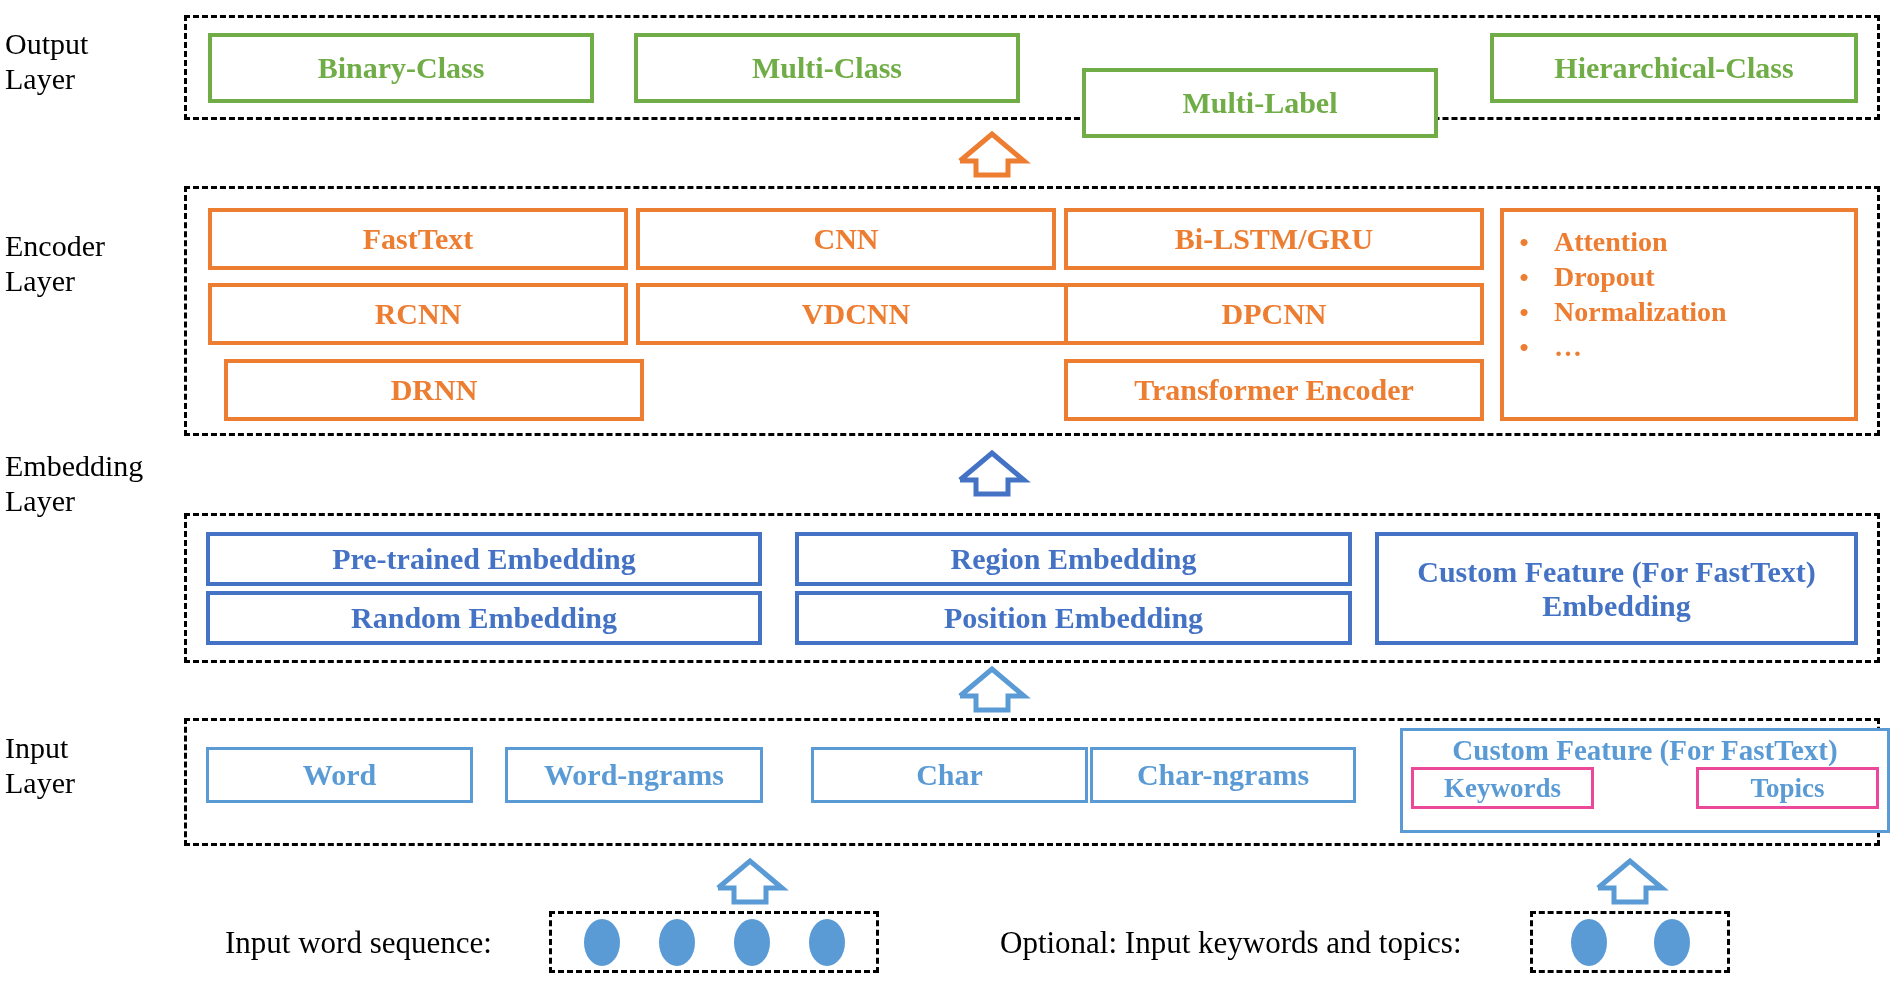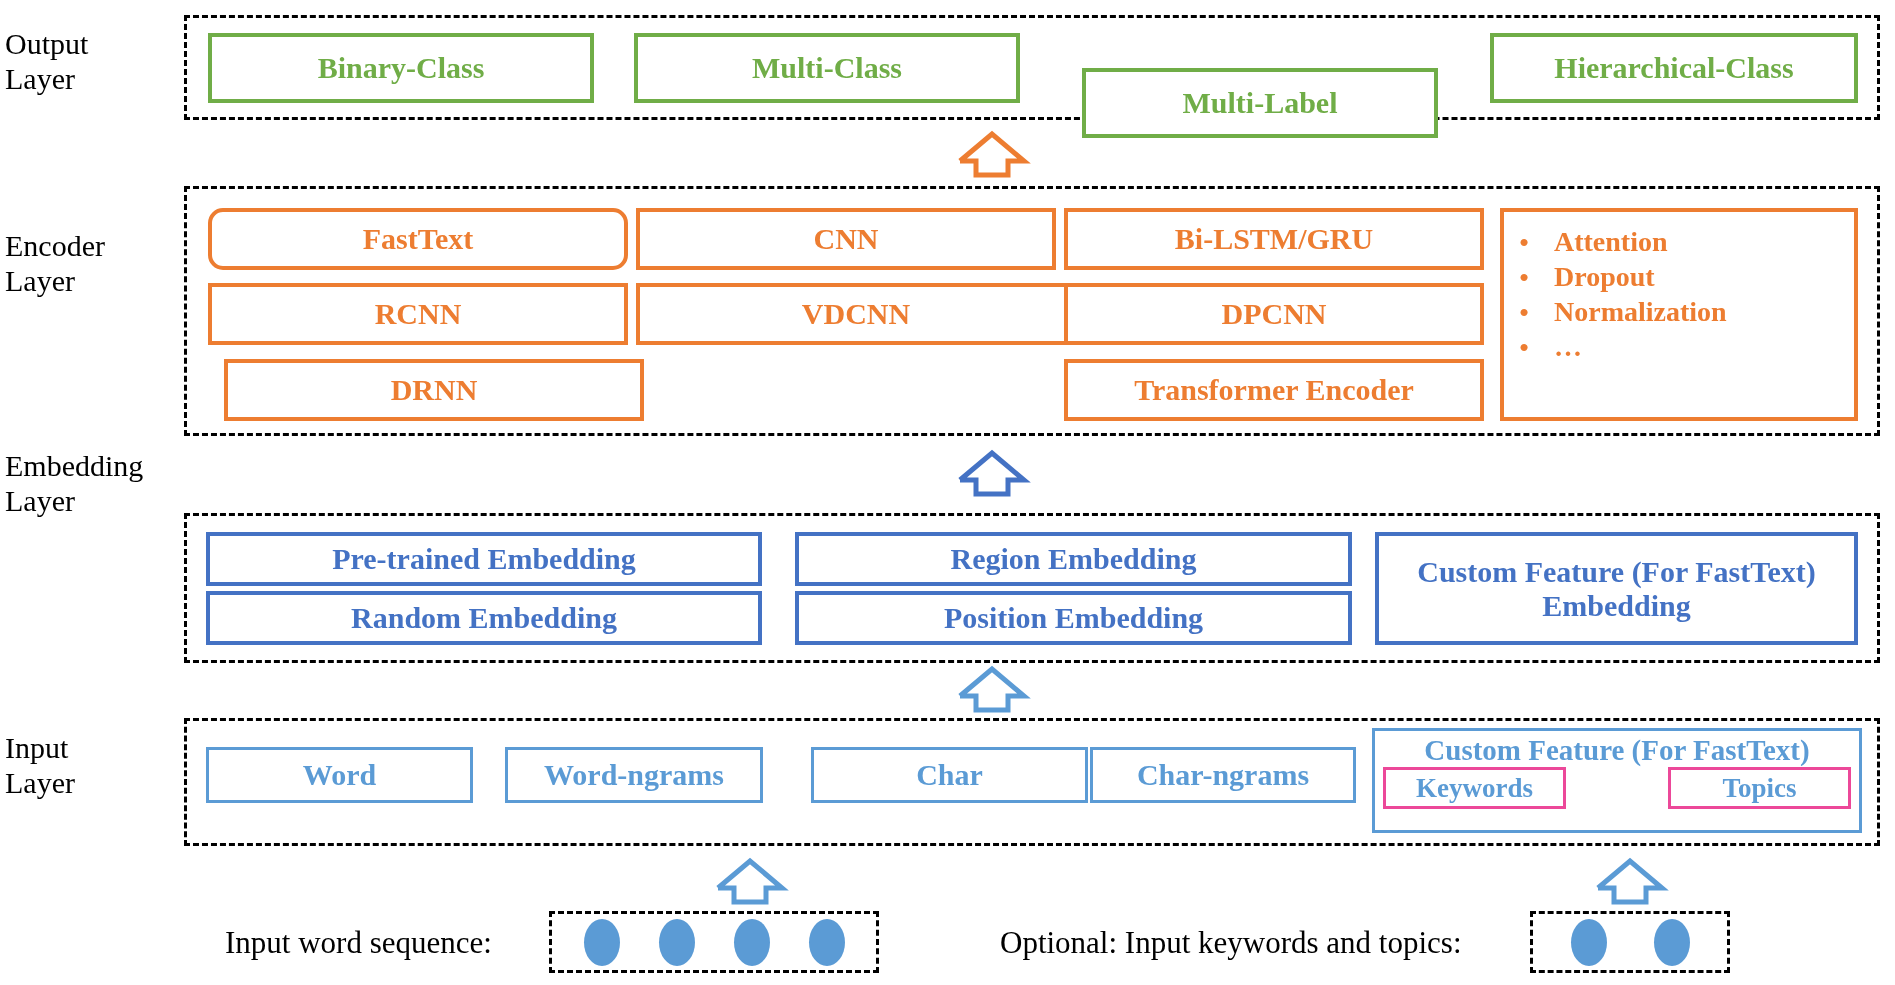--- a/index.html
+++ b/index.html
@@ -82,20 +82,21 @@
     line-height: 1;
   }
   .bullet-text { padding-left: 10px; }
 
   
   .cf-input {
     position: absolute;
     box-sizing: border-box;
     border: 3px solid #5B9BD5;
     background: #ffffff;
+    margin-left: 28px;
   }
   .cf-title {
     font-family: "Liberation Serif", "DejaVu Serif", serif;
     font-weight: bold;
     font-size: 29px;
     color: #5B9BD5;
     text-align: center;
     line-height: 1.05;
     padding-top: 4px;
     white-space: nowrap;
@@ -166,21 +167,21 @@
     <svg width="80" height="50" viewBox="0 0 80 50">
       <polyline points="8,33 40,6 72,33 56,33 56,47 24,47 24,33 8,33" fill="none" stroke="#ED7D31" stroke-width="5" stroke-linejoin="miter" stroke-linecap="butt"></polyline>
     </svg>
   </div>
 
   <div class="layer-label" style="left:5px; top:228px; width:170px;">Encoder
 Layer</div>
 
   <div class="dashed-group" style="left:184px; top:186px; width:1696px; height:250px;"></div>
 
-  <div class="box orange fs30" style="left:208px; top:208px; width:420px; height:62px;border-radius:15px;">FastText</div>
+  <div class="box orange fs30" style="left:208px; top:208px; width:420px; height:62px;">FastText</div>
   <div class="box orange fs30" style="left:636px; top:208px; width:420px; height:62px;">CNN</div>
   <div class="box orange fs30" style="left:1064px; top:208px; width:420px; height:62px;">Bi-LSTM/GRU</div>
 
   <div class="box orange fs30" style="left:208px; top:283px; width:420px; height:62px;">RCNN</div>
   <div class="box orange fs30" style="left:636px; top:283px; width:440px; height:62px;">VDCNN</div>
   <div class="box orange fs30" style="left:1064px; top:283px; width:420px; height:62px;">DPCNN</div>
 
   <div class="box orange fs30" style="left:224px; top:359px; width:420px; height:62px;">DRNN</div>
   <div class="box orange fs30" style="left:1064px; top:359px; width:420px; height:62px;">Transformer Encoder</div>
 

